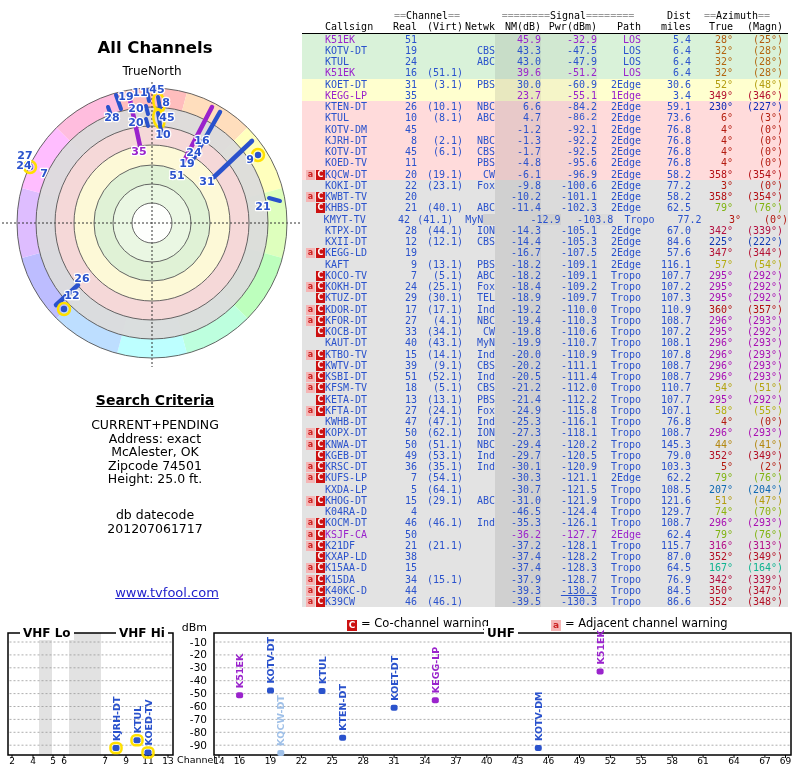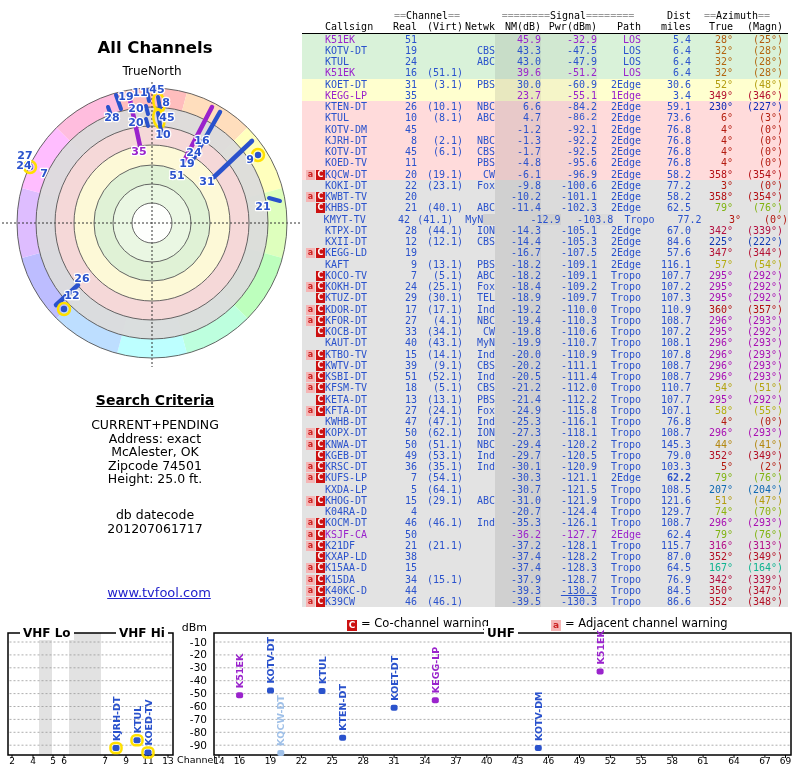--- a/index.html
+++ b/index.html
@@ -6,21 +6,21 @@
   #page{position:relative;width:800px;height:768px;background:#fff;overflow:hidden;
         font-family:"DejaVu Sans","Liberation Sans",sans-serif;}
   
   #radar-title{position:absolute;left:0;top:38px;width:310px;text-align:center;
                font-size:16.5px;font-weight:bold;color:#000;}
   #radar-svg{position:absolute;left:2px;top:55px;}
   #search-block{position:absolute;left:20px;top:392px;width:270px;text-align:center;color:#000;}
   #search-heading{font-size:14px;font-weight:bold;text-decoration:underline;margin-bottom:10px;}
   .search-line{font-size:12.5px;line-height:13.6px;}
   #db-block{margin-top:22px;font-size:12.5px;line-height:13.6px;}
-  #site-link{position:absolute;left:4px;top:585px;width:310px;text-align:center;
+  #site-link{position:absolute;left:12px;top:585px;width:310px;text-align:center;
              font-size:13px;color:#2222cc;}
   #site-link a{color:#2222cc;text-decoration:underline;cursor:pointer;}
   
   #station-table{position:absolute;left:302px;top:10px;width:486px;
                  font-family:"DejaVu Sans Mono","Liberation Mono",monospace;
                  font-size:10px;line-height:11.26px;white-space:nowrap;}
   .trow{display:flex;height:11.26px;align-items:center;}
   .c{display:inline-block;overflow:hidden;}
   .c-mk{width:23px;text-align:right;}
   .c-call{width:66px;text-align:left;}
@@ -685,21 +685,21 @@
         </div>
         <div class="trow band-x">
           <span class="c c-mk"><span class="mk mk-a">a</span><span class="mk mk-c">C</span></span>
           <span class="c c-call" style="color: rgb(42, 82, 204);">KUFS-LP</span>
           <span class="c c-real" style="color: rgb(42, 82, 204);">7</span>
           <span class="c c-virt" style="color: rgb(42, 82, 204);">(54.1)</span>
           <span class="c c-net" style="color: rgb(42, 82, 204);"></span>
           <span class="c c-nm" style="color: rgb(42, 82, 204);">-30.3</span>
           <span class="c c-pwr" style="color: rgb(42, 82, 204);">-121.1</span>
           <span class="c c-path" style="color: rgb(42, 82, 204);">2Edge</span>
-          <span class="c c-dist" style="color: rgb(42, 82, 204); font-weight: bold;">62.2</span>
+          <span class="c c-dist" style="color: rgb(42, 82, 204);">62.2</span>
           <span class="c c-true" style="color: rgb(127, 179, 15);">79°</span>
           <span class="c c-magn" style="color: rgb(127, 179, 15);">(76°)</span>
         </div>
         <div class="trow band-x">
           <span class="c c-mk"></span>
           <span class="c c-call" style="color: rgb(42, 82, 204);">KXDA-LP</span>
           <span class="c c-real" style="color: rgb(42, 82, 204);">5</span>
           <span class="c c-virt" style="color: rgb(42, 82, 204);">(64.1)</span>
           <span class="c c-net" style="color: rgb(42, 82, 204);"></span>
           <span class="c c-nm" style="color: rgb(42, 82, 204);">-30.7</span>
@@ -721,21 +721,21 @@
           <span class="c c-dist" style="color: rgb(42, 82, 204);">121.6</span>
           <span class="c c-true" style="color: rgb(179, 155, 15);">51°</span>
           <span class="c c-magn" style="color: rgb(179, 155, 15);">(47°)</span>
         </div>
         <div class="trow band-x">
           <span class="c c-mk"></span>
           <span class="c c-call" style="color: rgb(42, 82, 204);">K04RA-D</span>
           <span class="c c-real" style="color: rgb(42, 82, 204);">4</span>
           <span class="c c-virt" style="color: rgb(42, 82, 204);"></span>
           <span class="c c-net" style="color: rgb(42, 82, 204);"></span>
-          <span class="c c-nm" style="color: rgb(42, 82, 204);">-20.7</span>
+          <span class="c c-nm" style="color: rgb(42, 82, 204);">-46.5</span>
           <span class="c c-pwr" style="color: rgb(42, 82, 204);">-124.4</span>
           <span class="c c-path" style="color: rgb(42, 82, 204);">Tropo</span>
           <span class="c c-dist" style="color: rgb(42, 82, 204);">129.7</span>
           <span class="c c-true" style="color: rgb(141, 179, 15);">74°</span>
           <span class="c c-magn" style="color: rgb(141, 179, 15);">(70°)</span>
         </div>
         <div class="trow band-x">
           <span class="c c-mk"><span class="mk mk-a">a</span><span class="mk mk-c">C</span></span>
           <span class="c c-call" style="color: rgb(42, 82, 204);">KOCM-DT</span>
           <span class="c c-real" style="color: rgb(42, 82, 204);">46</span>

